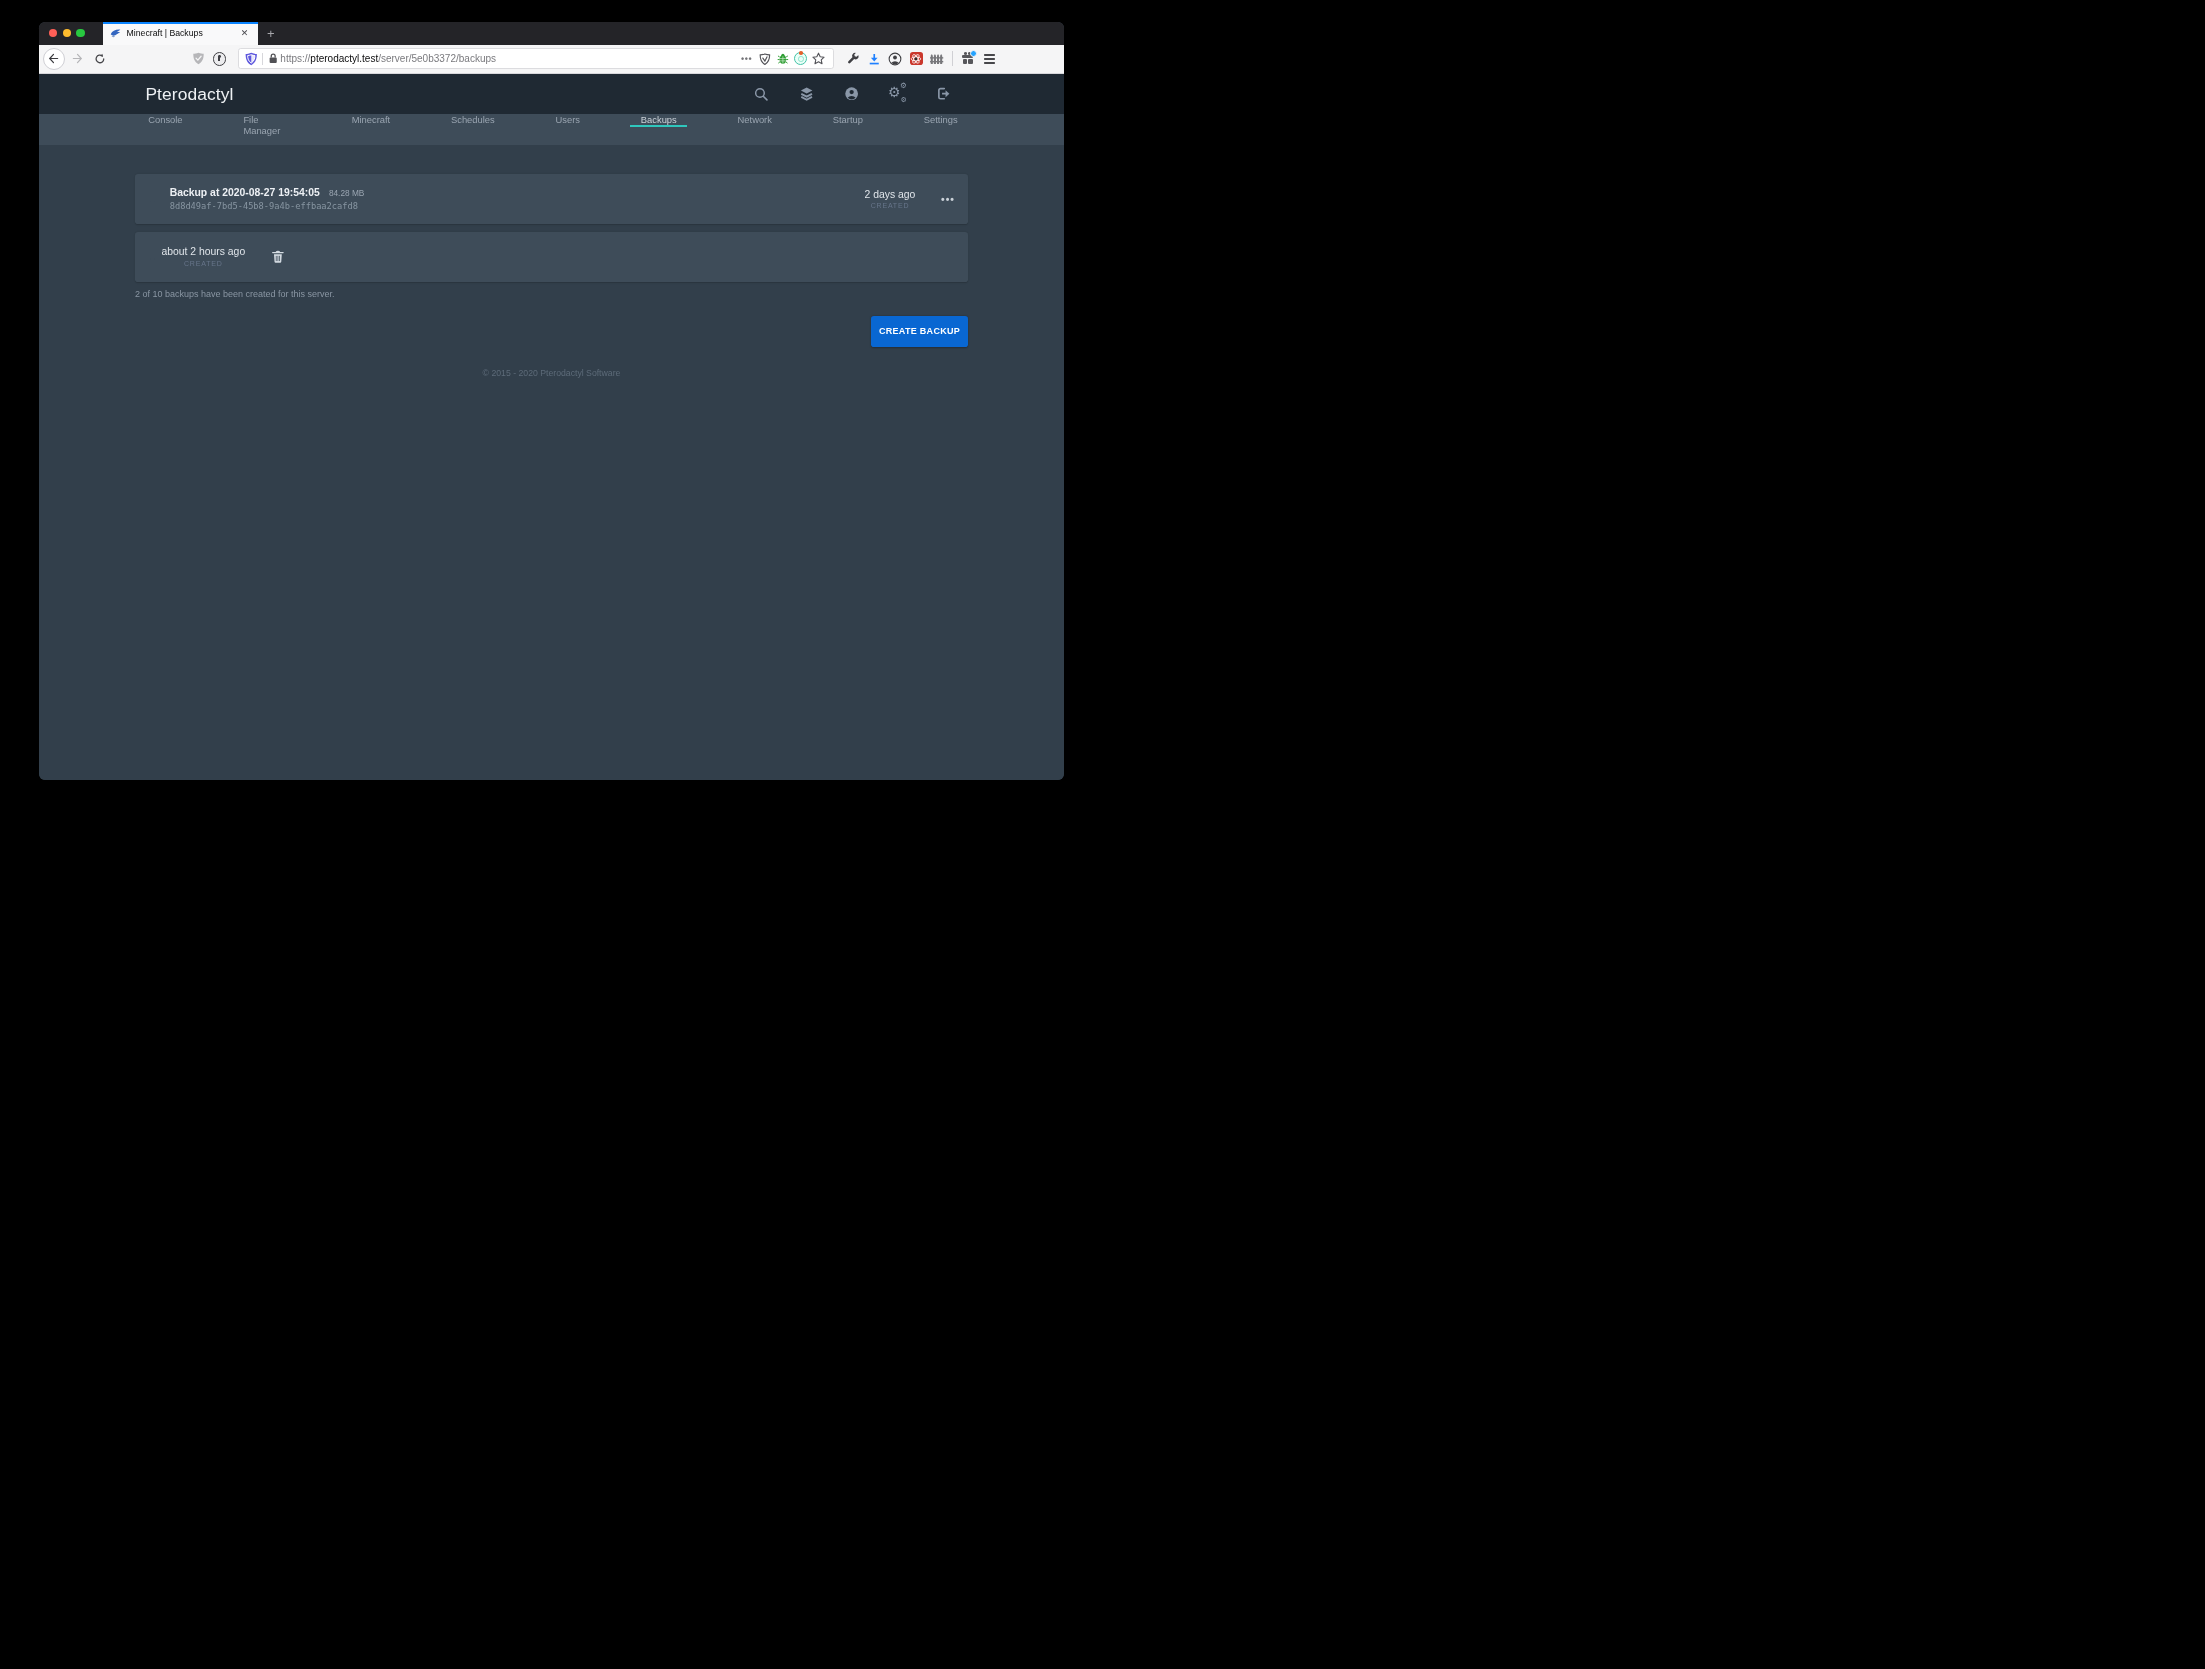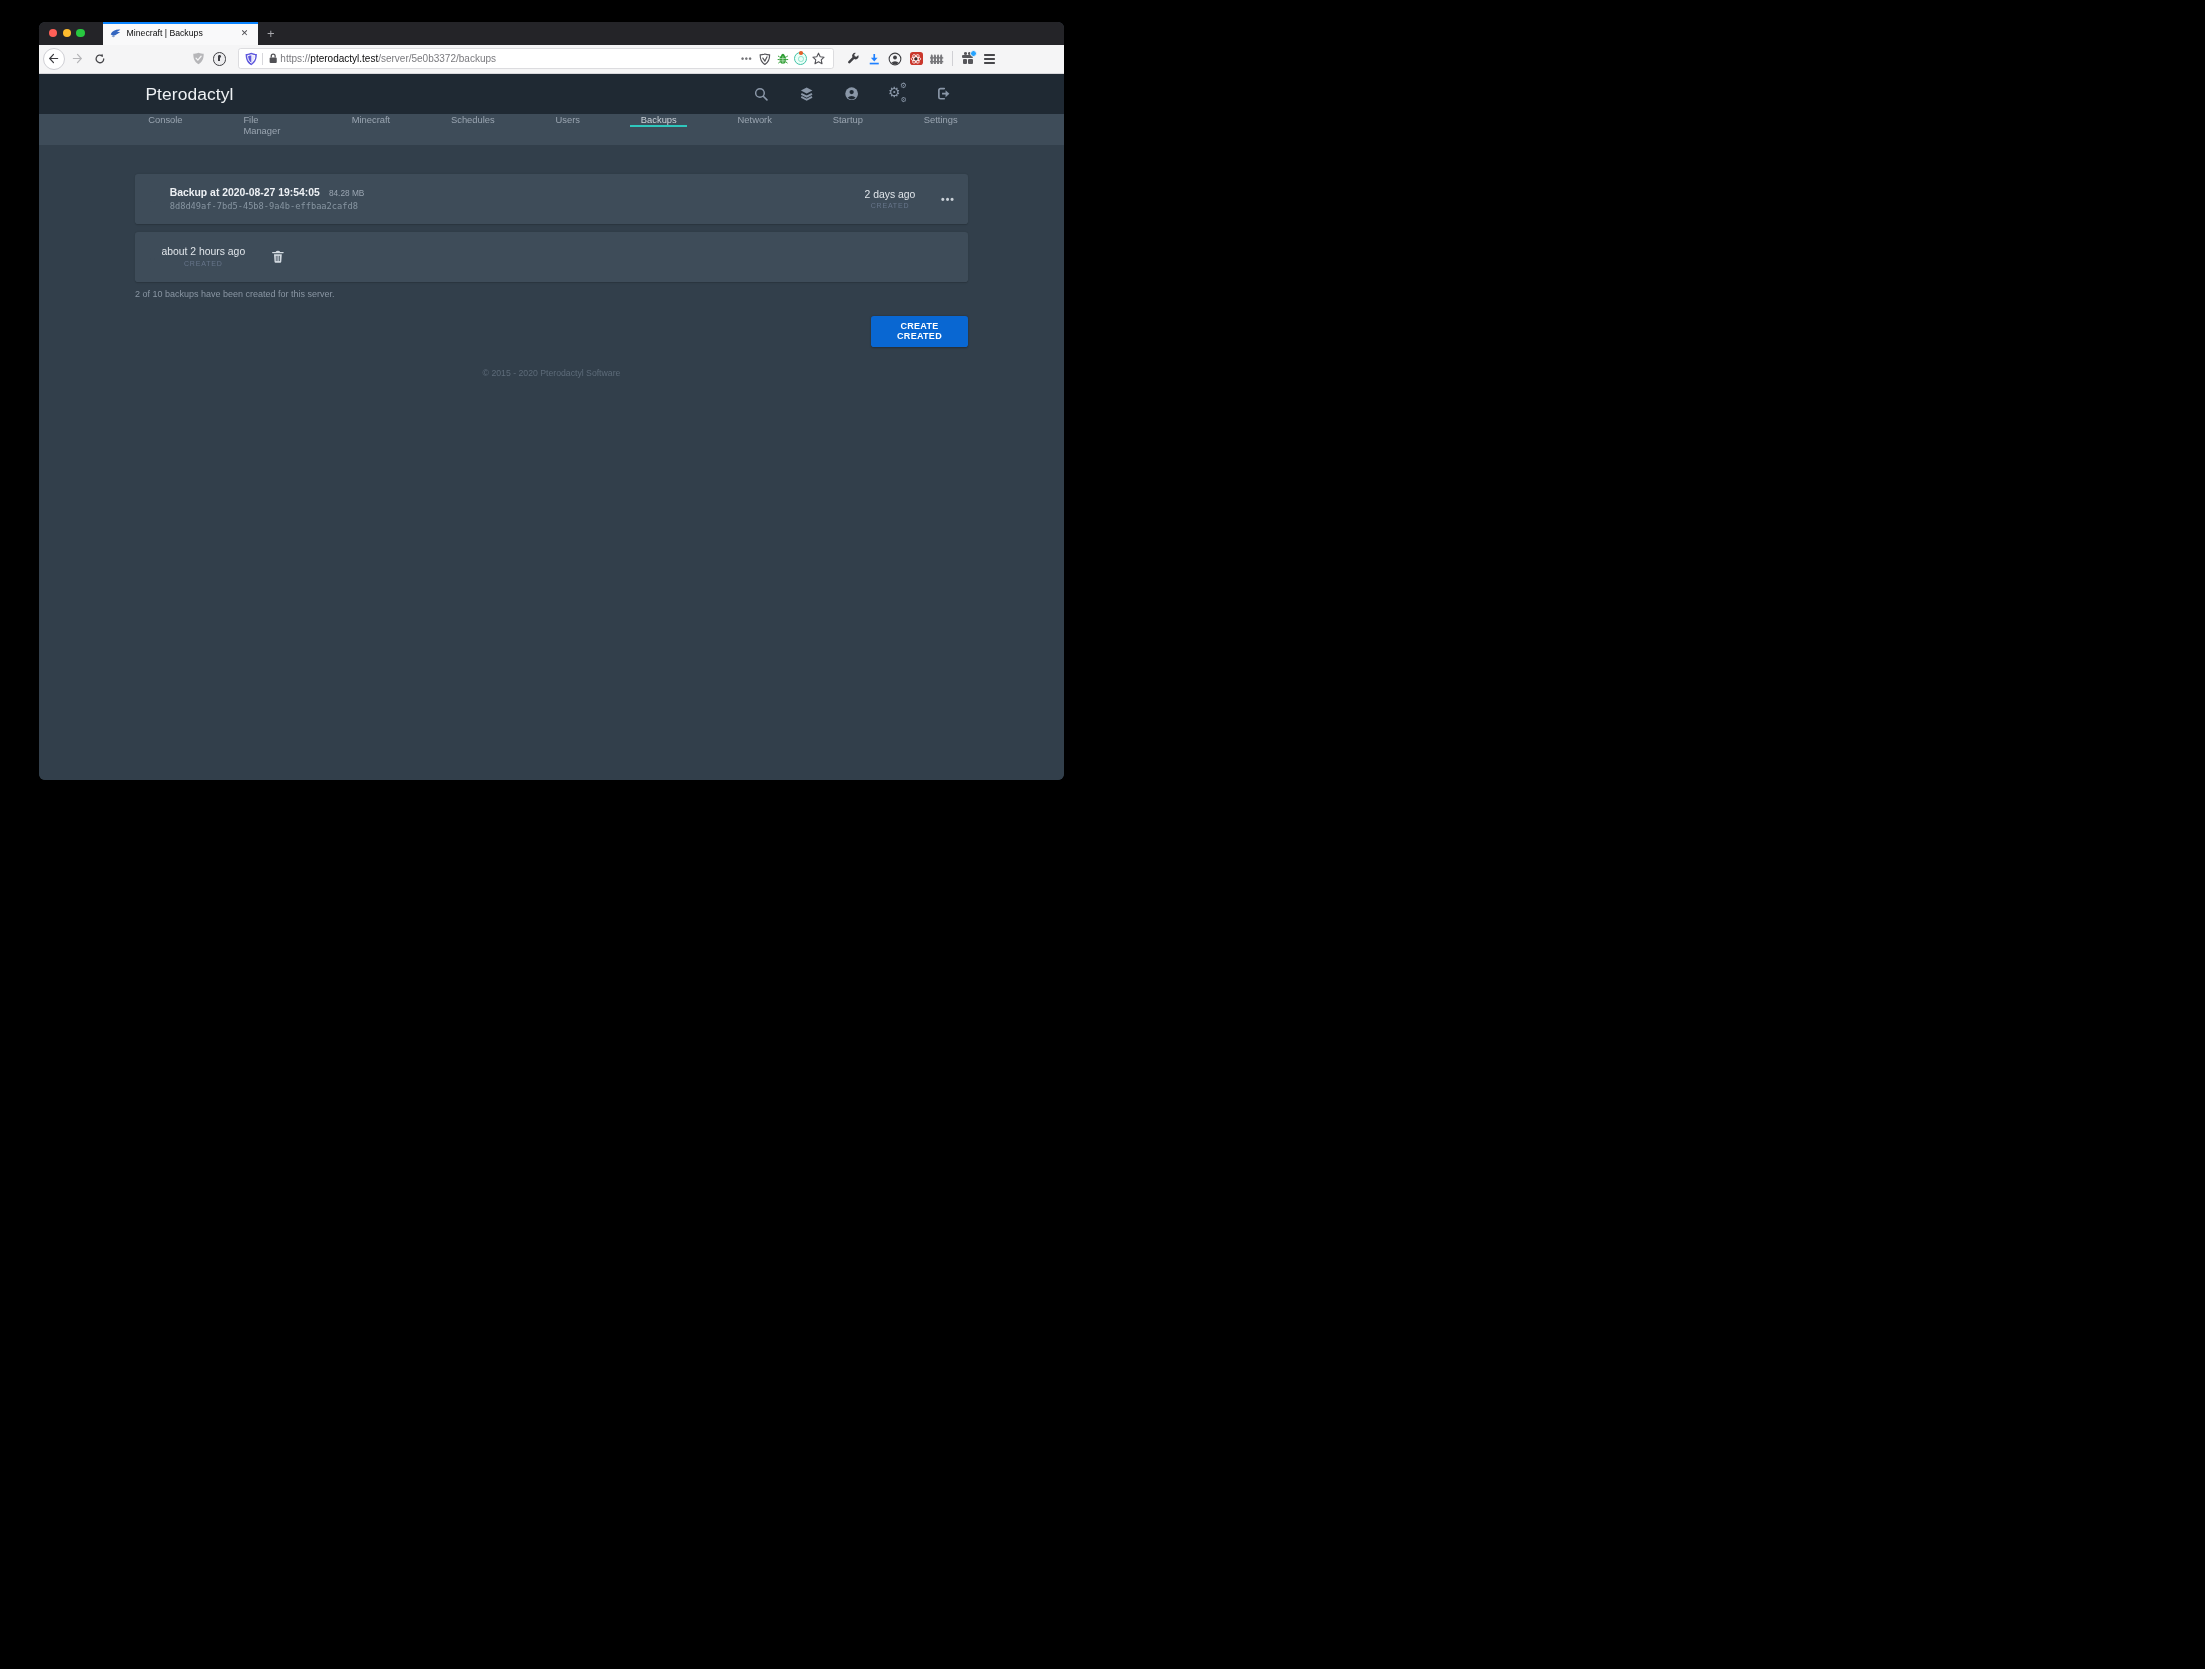--- a/index.html
+++ b/index.html
@@ -350,20 +350,20 @@
             <path d="M6.5 3.5 C6.5 1.8 11.5 1.8 11.5 3.5" fill="none" stroke="#D4DBE2" stroke-width="1.8"></path>
             <path d="M3 6.5 H15 L14.2 18.2 A1.6 1.6 0 0 1 12.6 19.5 H5.4 A1.6 1.6 0 0 1 3.8 18.2 Z" fill="#D4DBE2"></path>
             <path d="M6.5 9 V17 M9 9 V17 M11.5 9 V17" stroke="#3E4C59" stroke-width="1.2"></path>
           </svg>
         </span>
       </div>
 
       <div class="summary">2 of 10 backups have been created for this server.</div>
 
       <div class="btnrow">
-        <button class="bluebtn">CREATE CREATED</button>
+        <button class="bluebtn">CREATE BACKUP</button>
       </div>
 
       <div class="footer">© 2015 - 2020 Pterodactyl Software</div>
     </div>
   </div>
 </div>
 
 
 </body></html>

